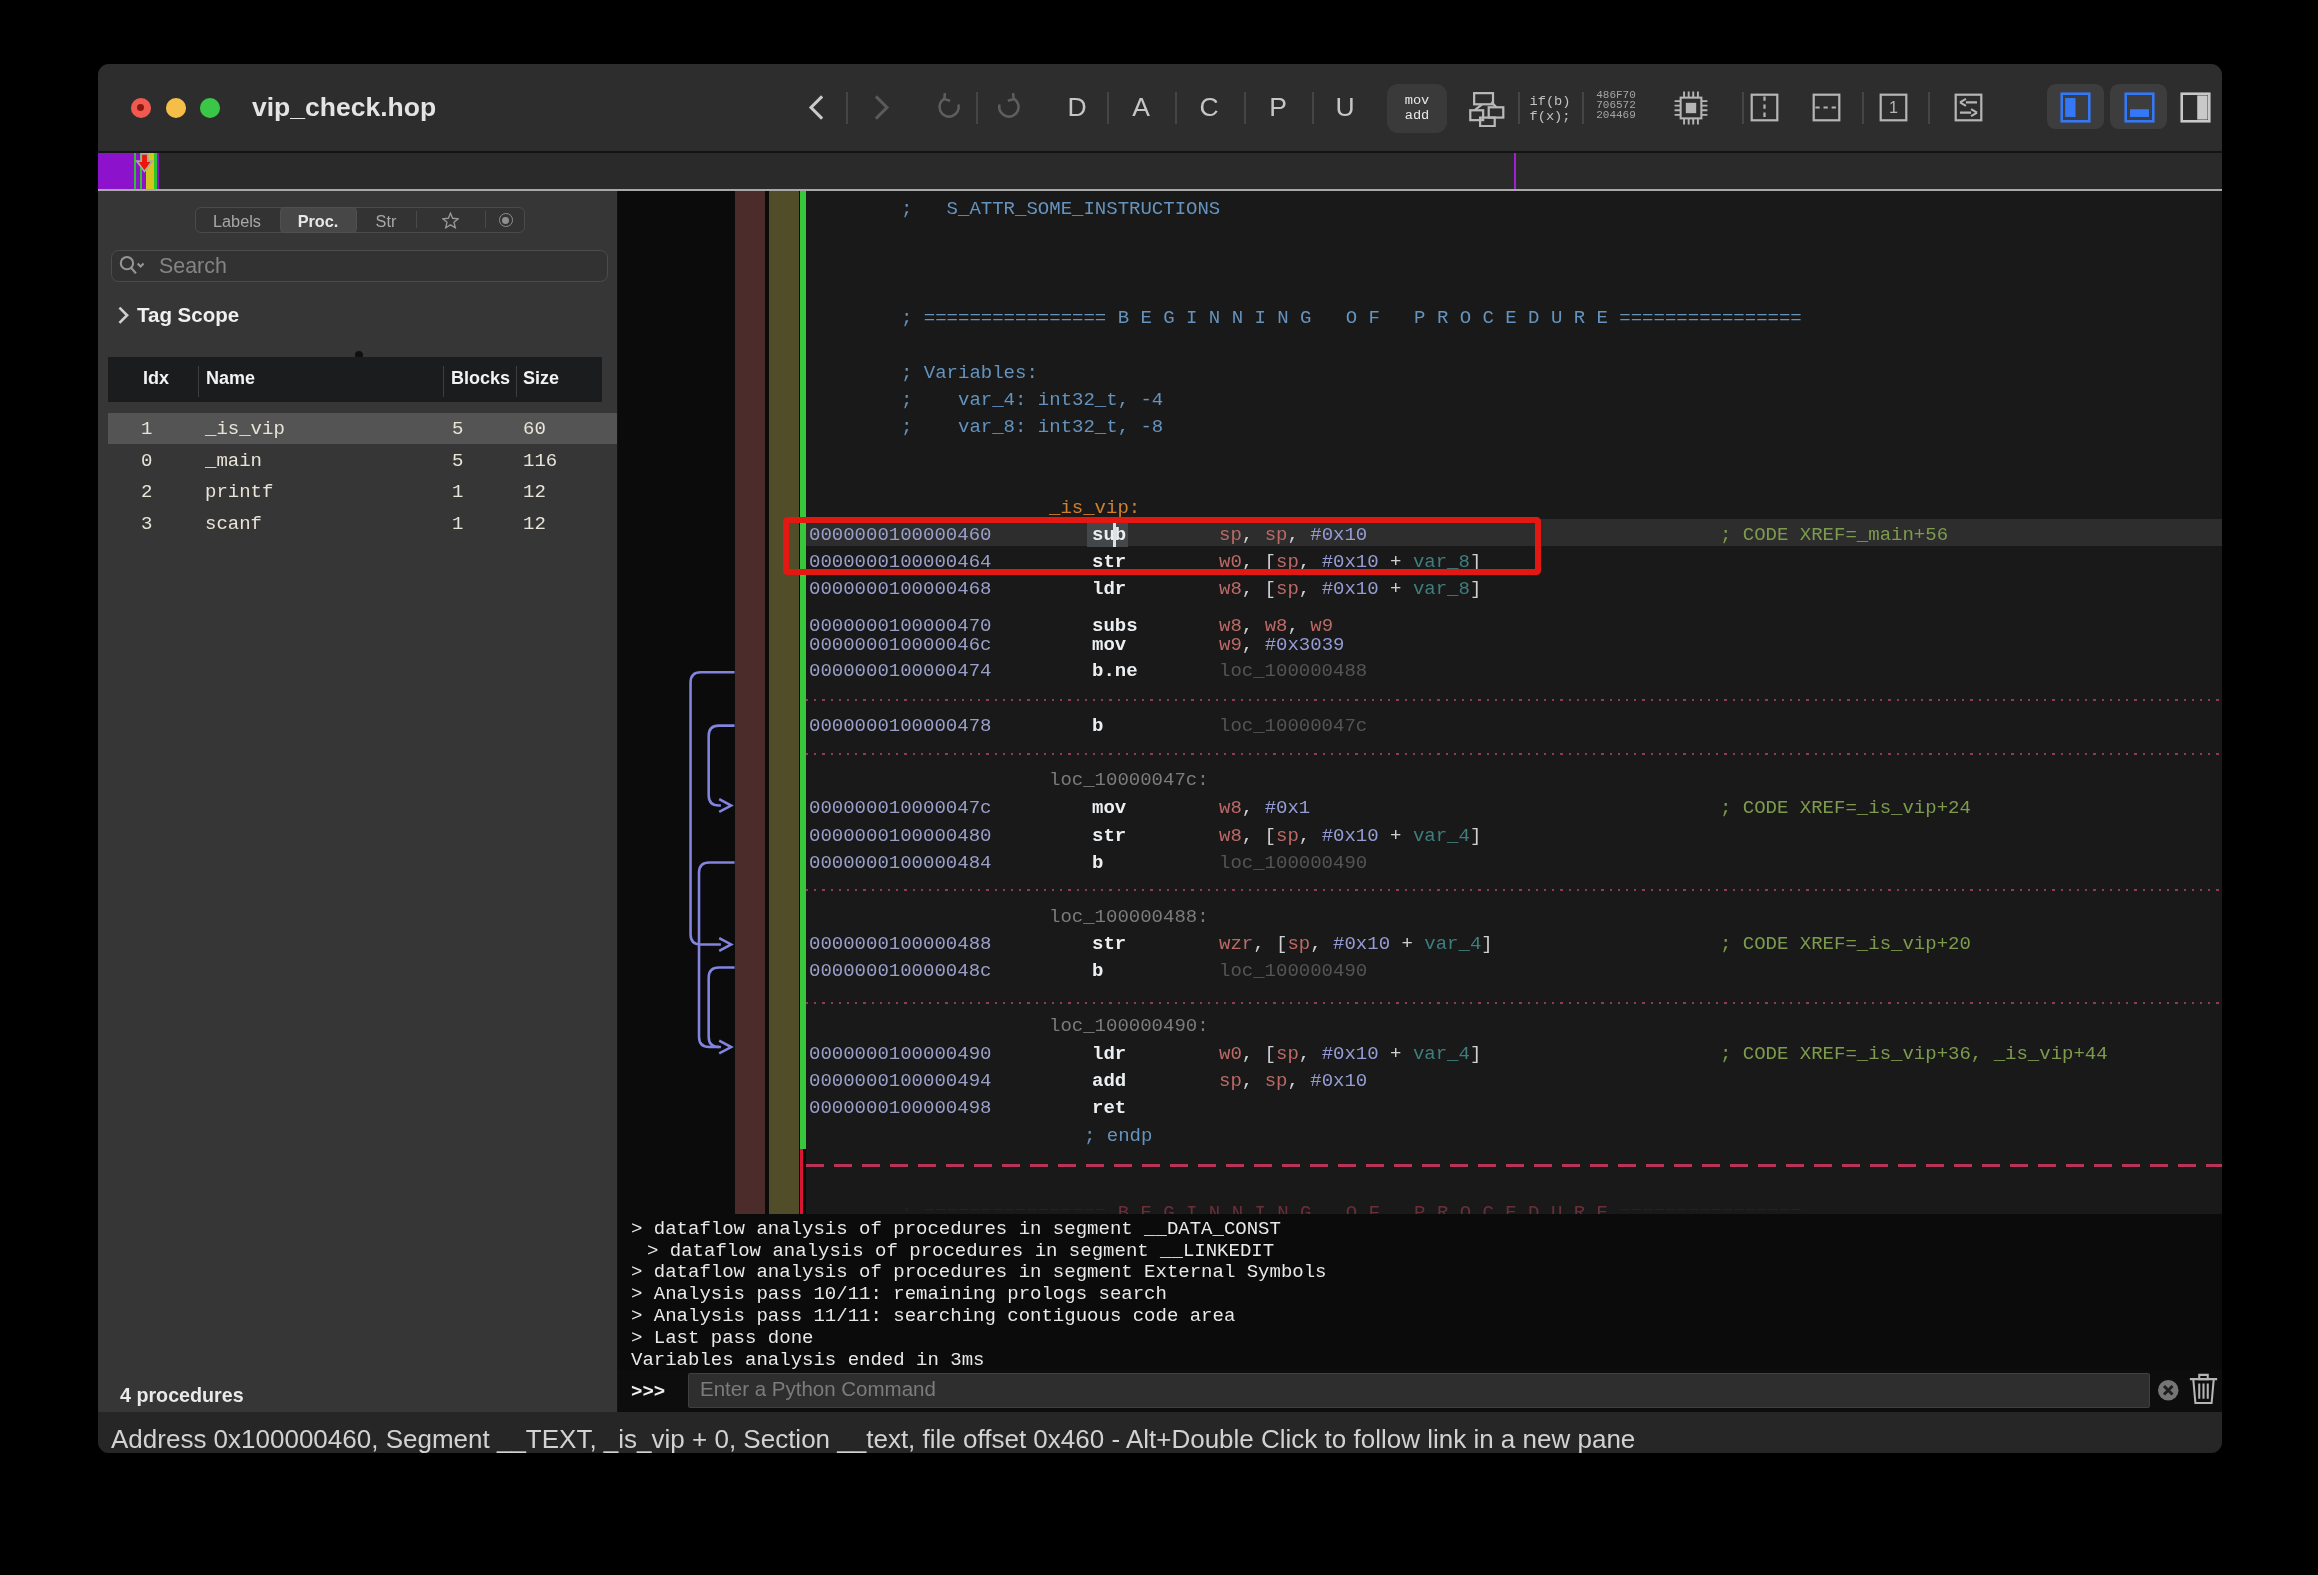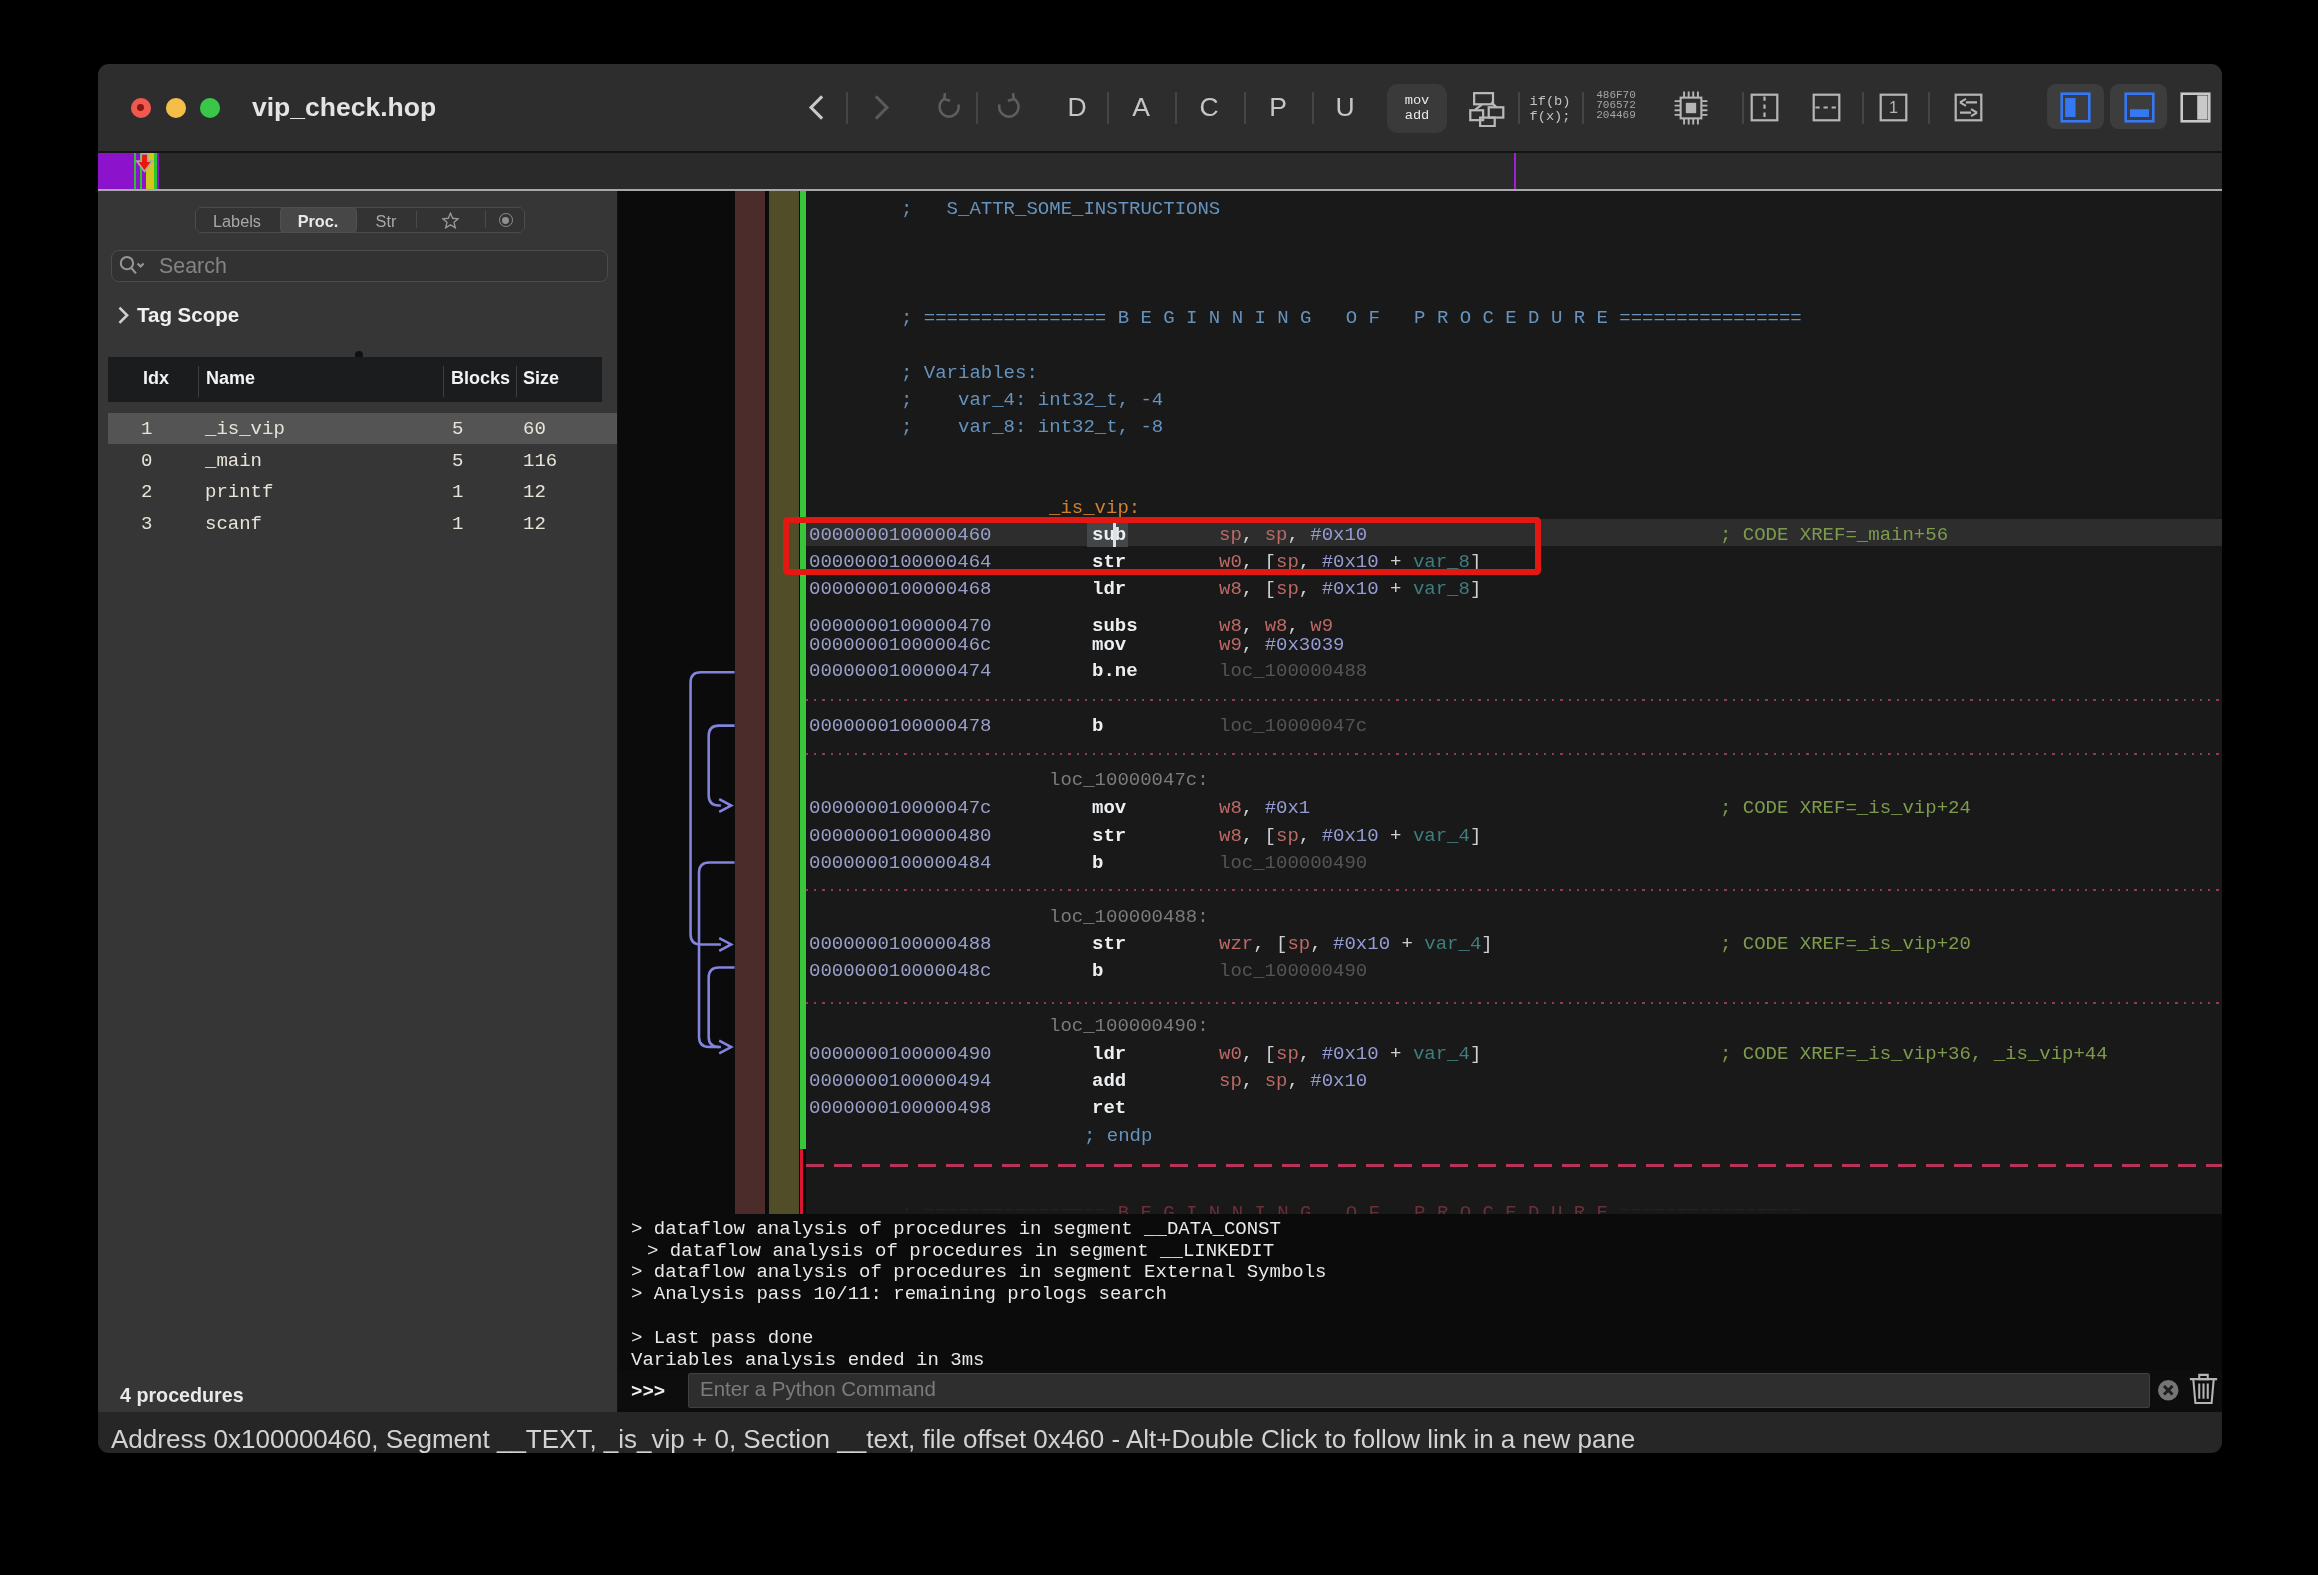--- a/index.html
+++ b/index.html
@@ -249,20 +249,21 @@
       <path d="M40 441.5 L54 449 L40 456.5"></path>
     </g>
   </svg>
   <div class="abs" style="left:685px;top:453px;width:758px;height:58px;border:6.8px solid #e41812;border-radius:4.3px;box-sizing:border-box;"></div>
 
   <div class="abs" style="left:520px;top:1150px;width:1605px;height:198px;background:#0b0b0b;"></div>
   <div class="l" style="left:533px;top:1149px;color:#e9e9e9;">&gt; dataflow analysis of procedures in segment __DATA_CONST</div>
   <div class="l" style="left:533px;top:1171px;color:#e9e9e9;margin-left:16px;">&gt; dataflow analysis of procedures in segment __LINKEDIT</div>
   <div class="l" style="left:533px;top:1192px;color:#e9e9e9;">&gt; dataflow analysis of procedures in segment External Symbols</div>
   <div class="l" style="left:533px;top:1214px;color:#e9e9e9;">&gt; Analysis pass 10/11: remaining prologs search</div>
+  <div class="l" style="left:533px;top:1236px;color:#e9e9e9;">&gt; Analysis pass 11/11: searching contiguous code area</div>
   <div class="l" style="left:533px;top:1258px;color:#e9e9e9;">&gt; Last pass done</div>
   <div class="l" style="left:533px;top:1280px;color:#e9e9e9;">Variables analysis ended in 3ms</div>
   <div class="abs" style="left:520px;top:1306px;width:1605px;height:42px;background:#0d0d0d;"></div>
   <div class="l" style="left:533px;top:1312px;font-weight:bold;color:#f0f0f0;">&gt;&gt;&gt;</div>
   <div class="abs" style="left:590px;top:1309px;width:1462px;height:35px;background:#2e2e2e;border:1.3px solid #404040;border-radius:1.7px;box-sizing:border-box;"></div>
   <div class="abs" style="left:602px;top:1313px;font-size:20.5px;color:#7c7c7c;">Enter a Python Command</div>
   <svg class="abs" style="left:2060px;top:1316px;" width="20.5" height="20.5" viewBox="0 0 24 24">
       <circle cx="12" cy="12" r="12" fill="#757575"></circle>
       <path d="M7 7 L17 17 M17 7 L7 17" stroke="#1e1e1e" stroke-width="3.4"></path>
     </svg>

